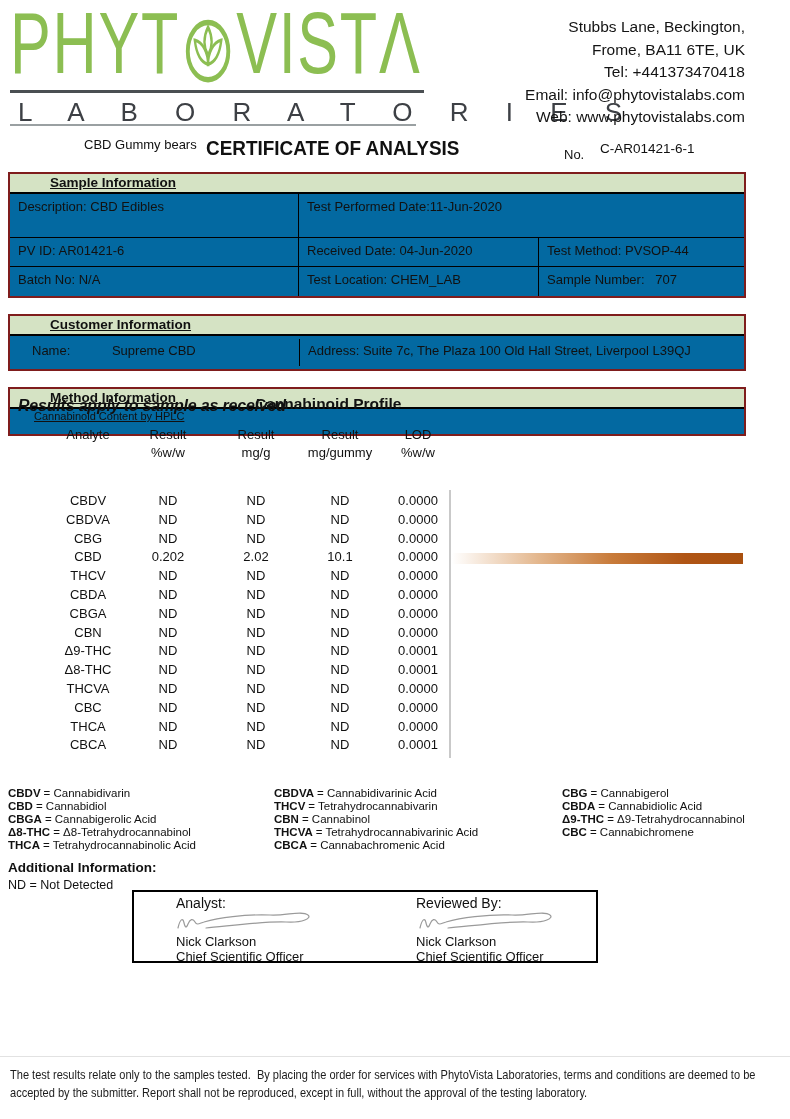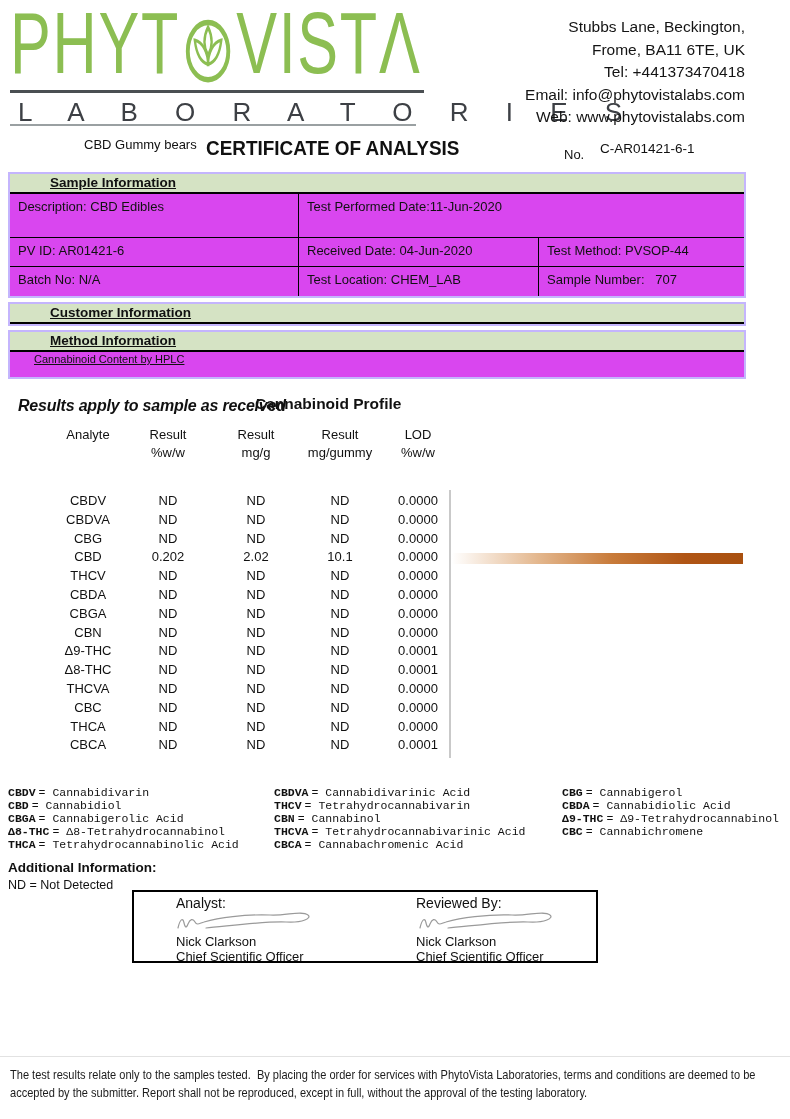--- a/index.html
+++ b/index.html
@@ -18,21 +18,21 @@
 
   
   .product{position:absolute;left:84px;top:137px;font-size:13px;}
   .coa-title{position:absolute;left:206px;top:136px;font-size:21px;font-weight:bold;
              transform:scaleX(0.9);transform-origin:left top;white-space:nowrap;}
   .no-label{position:absolute;left:564px;top:147px;font-size:13px;}
   .no-value{position:absolute;left:600px;top:141px;font-size:13.5px;}
 
   
   .tables{position:absolute;left:8px;top:172px;width:738px;}
-  .tbl{border:2px solid #c4b5fd;margin-bottom:4px;background:#d946ef;}
+  .tbl{border:2px solid #7f1d1d;margin-bottom:16px;background:#0369a1;}
   .sec-head{background:#d5e3c4;border-bottom:2px solid #000;font-weight:bold;font-size:13.5px;
             padding:1px 0 2px 40px;}
   .sec-head span{text-decoration:underline;}
   .si-row{display:flex;}
   .si-cell{box-sizing:border-box;padding:5px 8px 3px 8px;font-size:13px;white-space:pre-wrap;}
   .si-c0{width:289px;border-right:1.5px solid #000;}
   .si-c1{width:240px;border-right:1.5px solid #000;}
   .si-c2{flex:1;}
   .si-bb{border-bottom:1.5px solid #000;}
   .r-tall .si-cell{min-height:44px;}
@@ -56,21 +56,21 @@
   .c0{left:23px;width:130px;}
   .c1{left:128px;width:80px;}
   .c2{left:216px;width:80px;}
   .c3{left:295px;width:90px;}
   .c4{left:378px;width:80px;}
   .chart-axis{position:absolute;left:449px;top:490px;width:2px;height:268px;background:#c9c9c9;}
   .cbd-bar{position:absolute;left:452px;top:553px;width:291px;height:11px;
            background:linear-gradient(90deg,rgba(255,255,255,0) 0%,#e3b68c 30%,#c87b3a 55%,#b05515 80%,#a9500f 100%);}
 
   
-  .leg-col{position:absolute;font-size:11.5px;line-height:12.4px;white-space:nowrap;font-family:Liberation Mono, monospace;}
+  .leg-col{position:absolute;font-size:11.5px;line-height:12.4px;white-space:nowrap;}
   .leg-col div{margin-bottom:0.5px;}
   .leg-col b{font-weight:bold;}
   .leg-col .def{margin-left:3px;}
   .leg1{left:8px;top:787px;}
   .leg2{left:274px;top:787px;}
   .leg3{left:562px;top:787px;}
 
   
   .addl-title{position:absolute;left:8px;top:860px;font-size:13.5px;font-weight:bold;}
   .addl-nd{position:absolute;left:8px;top:878px;font-size:12.5px;}
@@ -139,20 +139,28 @@
       <div class="si-row r-std">
         <div class="si-cell si-c0">Batch No: N/A</div>
         <div class="si-cell si-c1">Test Location: CHEM_LAB</div>
         <div class="si-cell si-c2">Sample Number:   707</div>
       </div>
     </div>
 
     <div class="tbl">
       <div class="sec-head">
         <span>Customer Information</span>
+      </div>
+      <div class="cust-row">
+        <div class="cust-left">
+          <span>Name:</span>
+          <span class="cust-name-val">Supreme CBD</span>
+        </div>
+        <div class="cust-divider"></div>
+        <div class="cust-right">Address: Suite 7c, The Plaza 100 Old Hall Street, Liverpool L39QJ</div>
       </div>
     </div>
 
     <div class="tbl">
       <div class="sec-head">
         <span>Method Information</span>
       </div>
       <div class="method-row">Cannabinoid Content by HPLC</div>
     </div>
 

